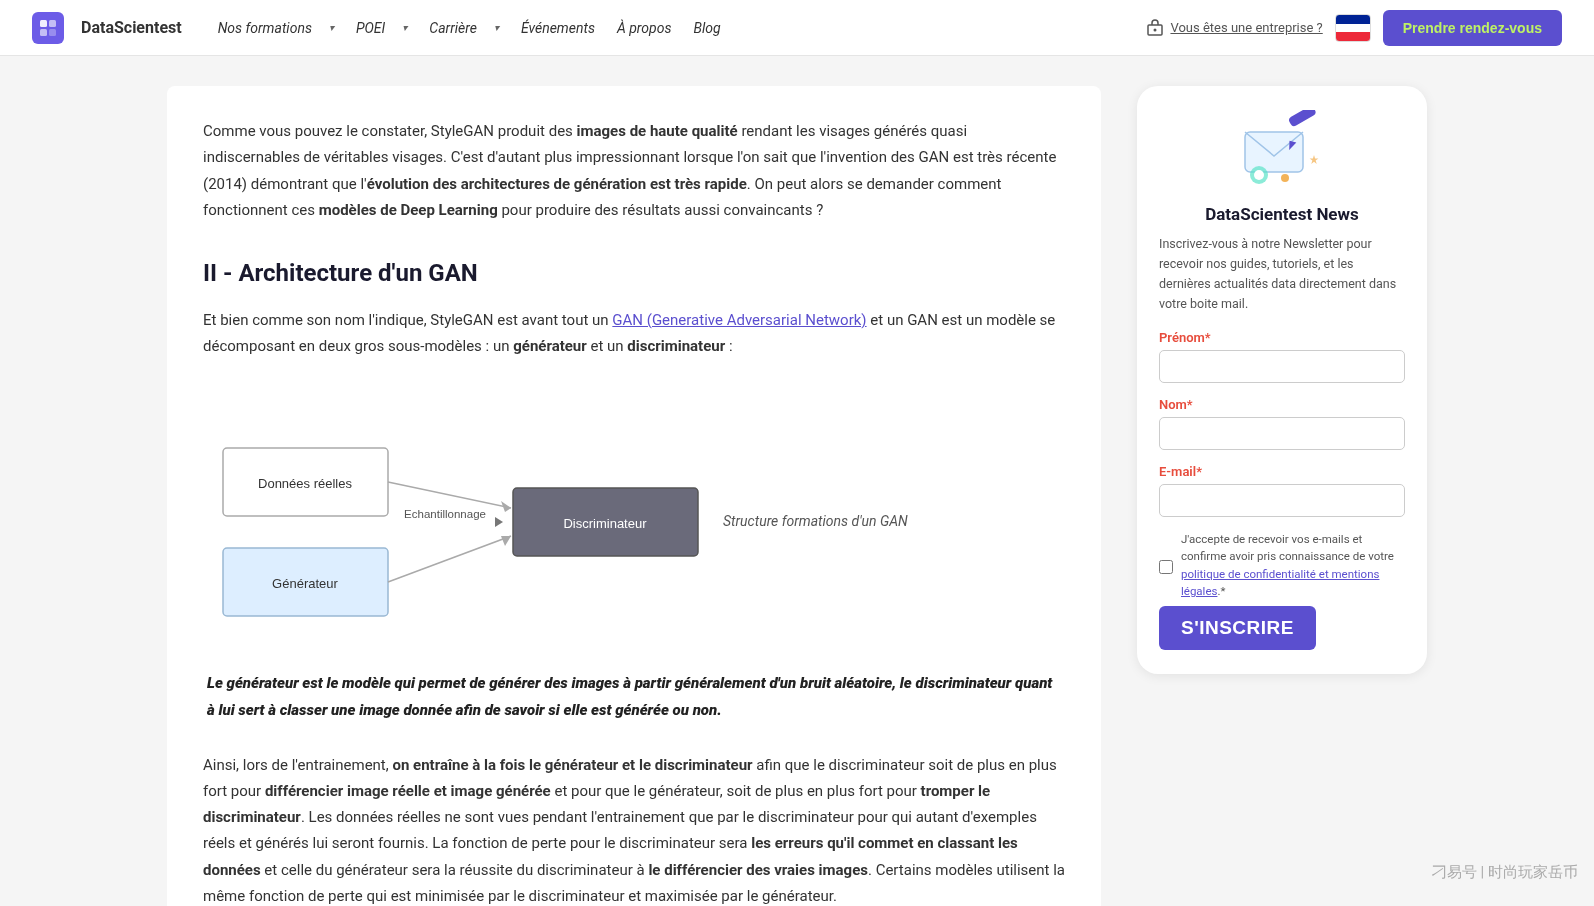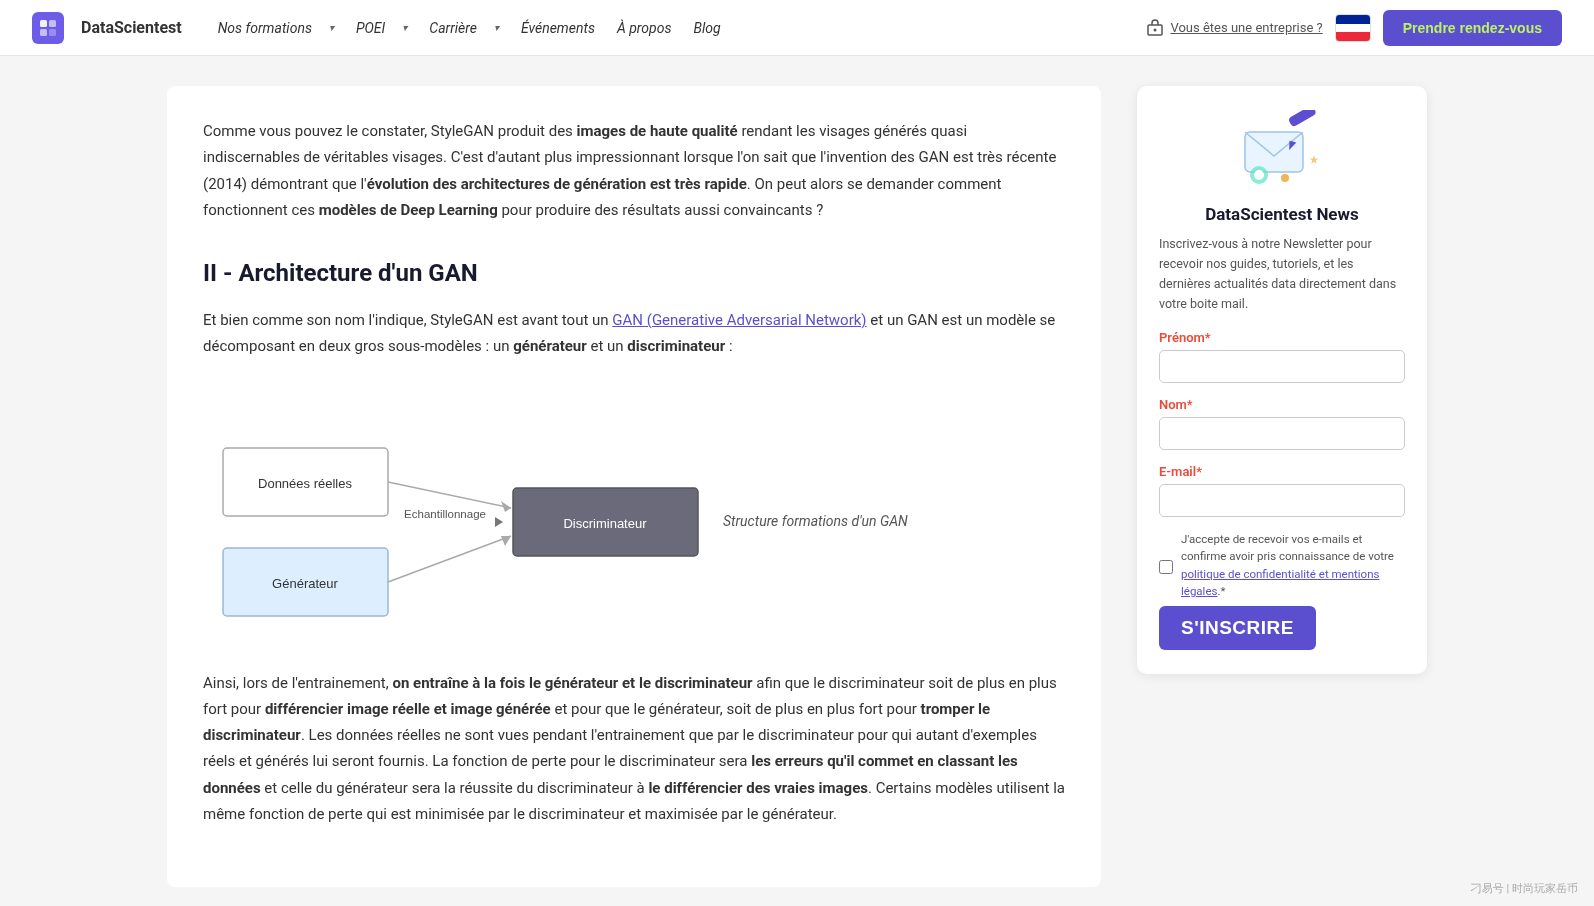--- a/index.html
+++ b/index.html
@@ -141,21 +141,21 @@
       padding: 0 4px;
     }
 
     
     .sidebar {
       width: 290px;
       flex-shrink: 0;
     }
     .newsletter-card {
       background: #fff;
-      border-radius: 10px;
+      border-radius: 21px;
       padding: 24px 22px;
       box-shadow: 0 2px 12px rgba(0,0,0,0.08);
     }
     .newsletter-icon-wrap {
       display: flex;
       justify-content: center;
       margin-bottom: 14px;
     }
     .newsletter-title {
       font-size: 17px;
@@ -212,23 +212,23 @@
       padding: 11px 22px;
       font-size: 19px;
       font-weight: 700;
       cursor: pointer;
       letter-spacing: 0.5px;
     }
 
     
     .page-footer-watermark {
       position: fixed;
-      bottom: 10px;
+      bottom: 24px;
       right: 16px;
-      font-size: 11px;
+      font-size: 15px;
       color: #aaa;
       display: flex;
       align-items: center;
       gap: 6px;
     }
   </style>
 </head>
 <body>
 
 <nav>
@@ -316,20 +316,23 @@
           <polygon points="308,148 298,148 302,158" fill="#aaa"></polygon>
 
           <text x="242" y="130" text-anchor="middle" font-size="11.5" fill="#555" font-family="Arial, sans-serif">Echantillonnage</text>
 
           <polygon points="300,134 292,129 292,139" fill="#777"></polygon>
         </svg>
       </div>
       <p class="diagram-caption">Structure formations d'un GAN</p>
     </div>
 
+    <p class="blockquote-text">
+      <em><strong>Le générateur est le modèle qui permet de générer des images à partir généralement d'un bruit aléatoire, le discriminateur quant à lui sert à classer une image donnée afin de savoir si elle est générée ou non.</strong></em>
+    </p>
 
     <p class="body-text">
       Ainsi, lors de l'entrainement, <strong>on entraîne à la fois le générateur et le discriminateur</strong> afin que le discriminateur soit de plus en plus fort pour <strong>différencier image réelle et image générée</strong> et pour que le générateur, soit de plus en plus fort pour <strong>tromper le discriminateur</strong>. Les données réelles ne sont vues pendant l'entrainement que par le discriminateur pour qui autant d'exemples réels et générés lui seront fournis. La fonction de perte pour le discriminateur sera <strong>les erreurs qu'il commet en classant les données</strong> et celle du générateur sera la réussite du discriminateur à <strong>le différencier des vraies images</strong>. Certains modèles utilisent la même fonction de perte qui est minimisée par le discriminateur et maximisée par le générateur.
     </p>
 
   </div>
 
   <div class="sidebar">
     <div class="newsletter-card">
 

